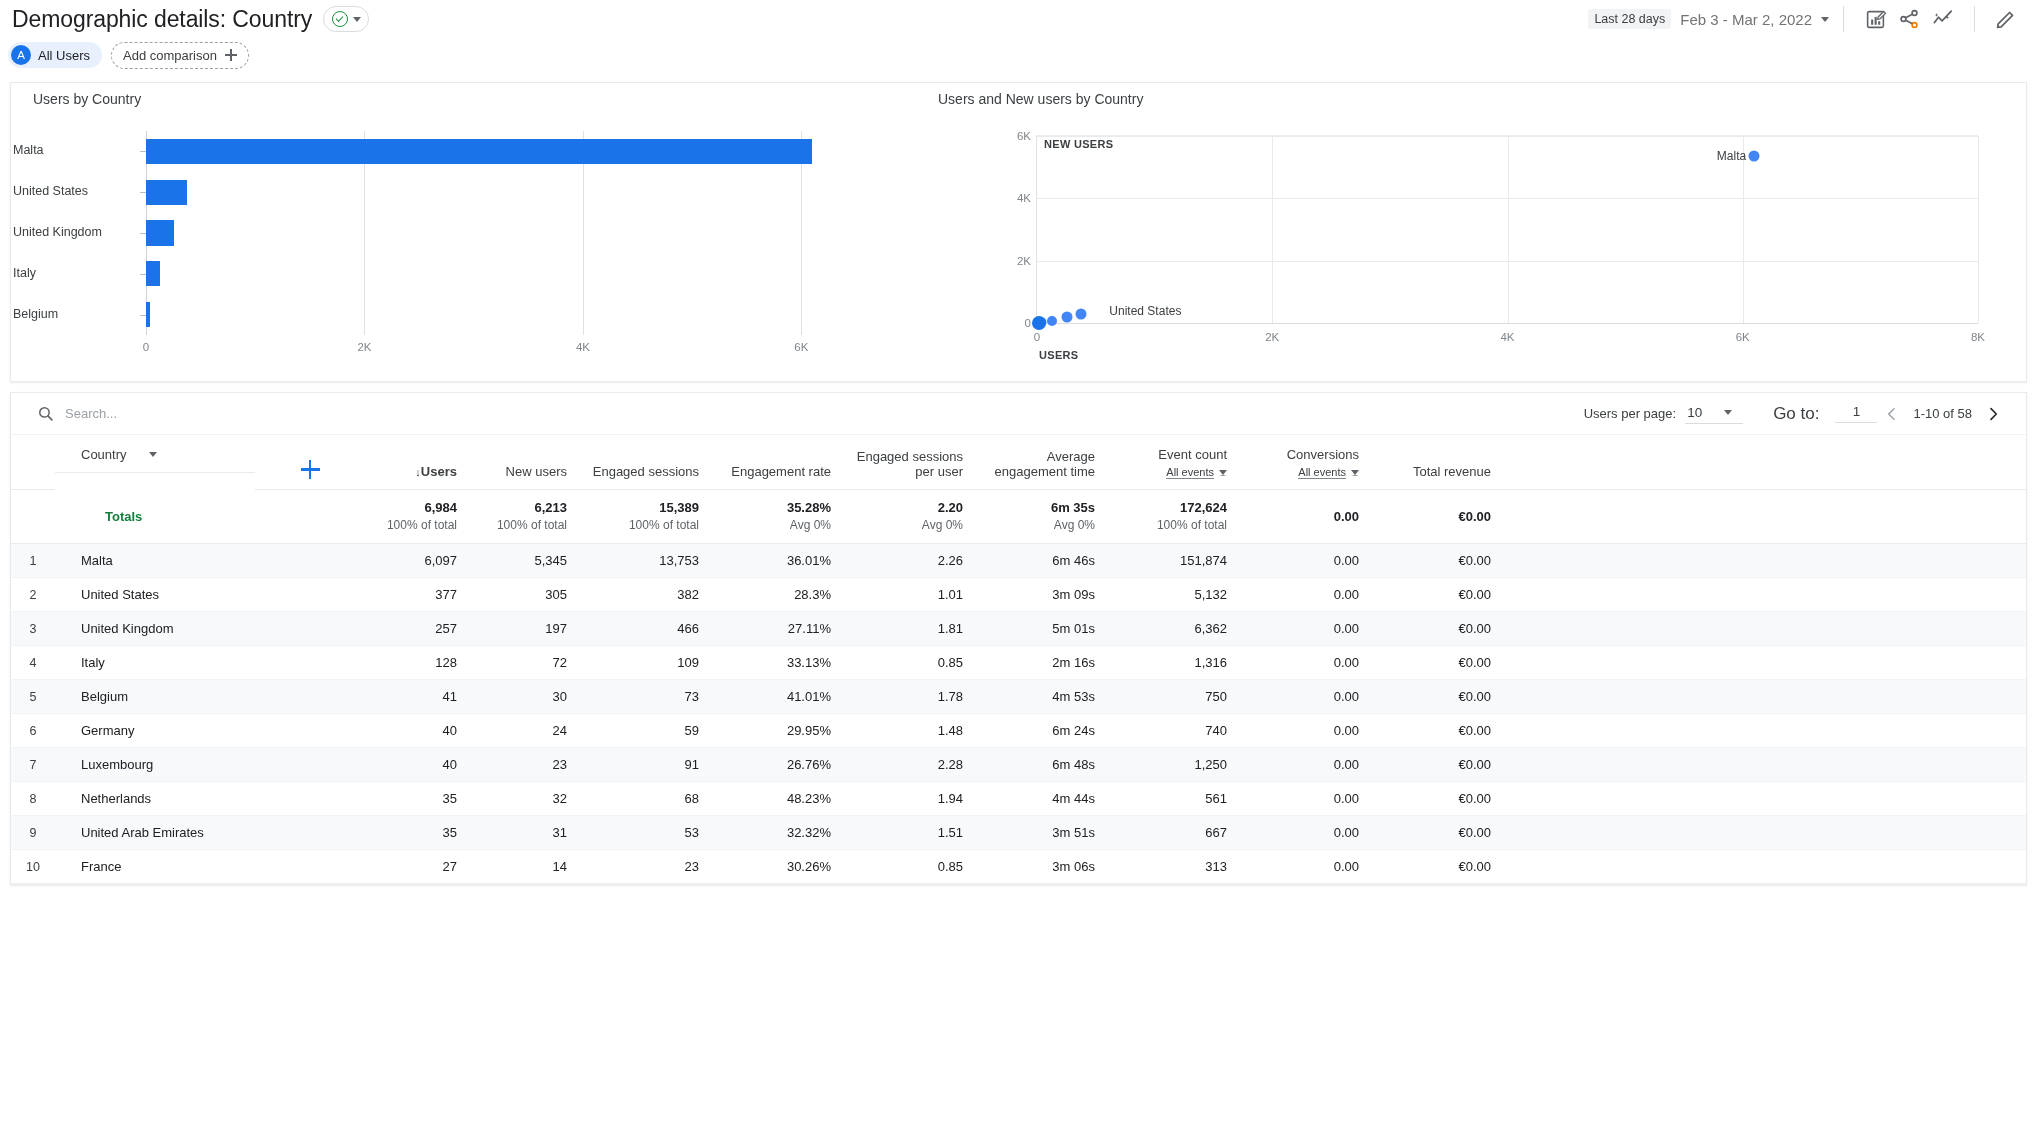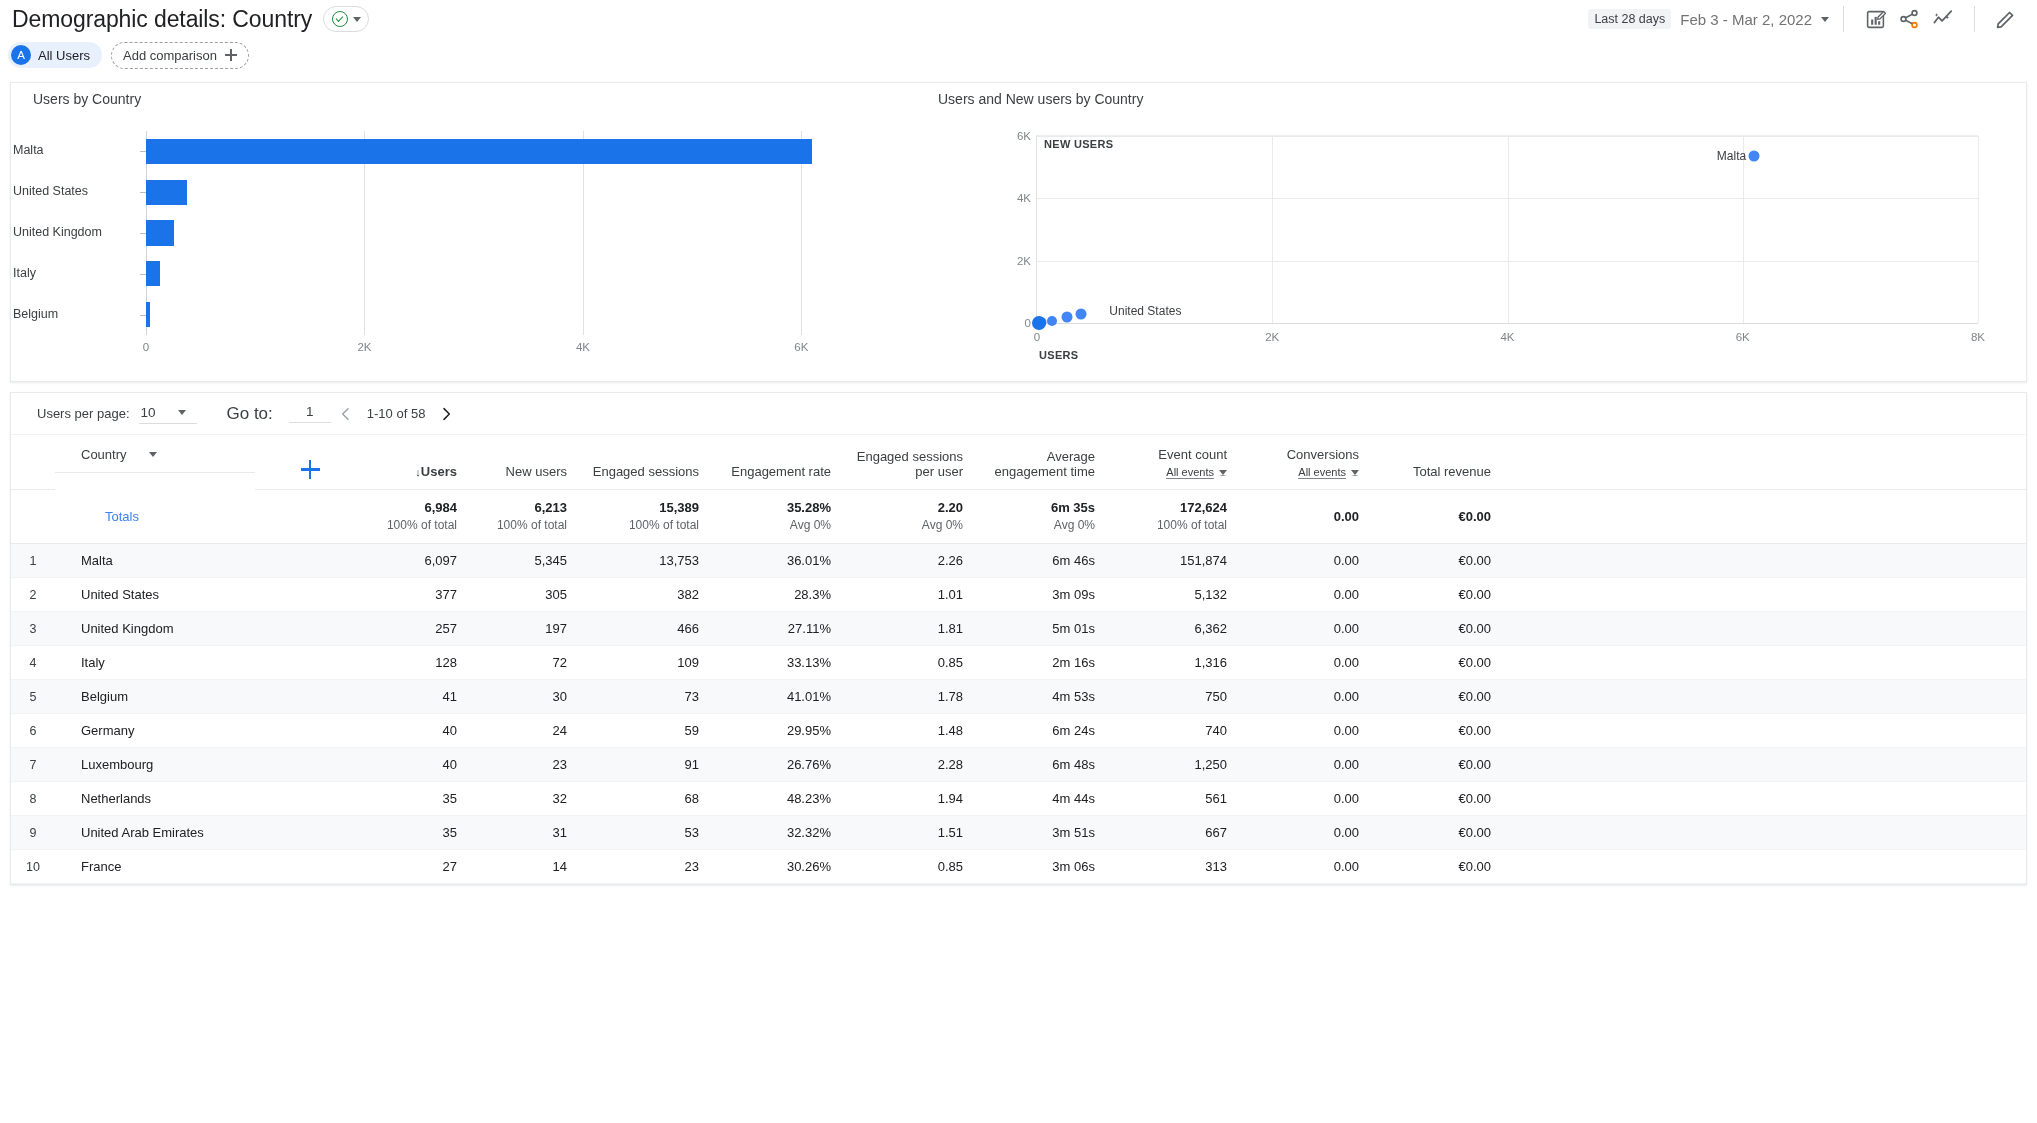--- a/index.html
+++ b/index.html
@@ -269,21 +269,21 @@
 
   tbody td { padding: 9px 0; border-bottom: 1px solid #f1f3f4; }
   .td-rank { text-align: center; color: #3c4043; font-size: 12.5px; }
   .td-dim  { padding-left: 26px !important; }
   .td-num  { text-align: right; padding-right: 18px !important; }
   tr.alt td { background: #f8f9fa; }
   .totals-row td {
     padding: 10px 0 11px 0; font-weight: 700;
     border-bottom: 1px solid #e8eaed; background: #fff;
   }
-  .totals-row .td-dim { font-weight: 400; color: #3b82f6; padding-left: 50px !important; }
+  .totals-row .td-dim { font-weight: 700; color: #15803d; padding-left: 50px !important; }
   .tot-sub {
     display: block; font-weight: 400; font-size: 12px;
     color: #5f6368; margin-top: 3px;
   }
 </style>
 </head>
 <body>
 
 <div class="header">
   <div class="page-title">Demographic details: Country</div>
@@ -431,20 +431,27 @@
             <div class="dot" style="left: 0.5125%; bottom: 0.5%; width: 9px; height: 9px;"></div>
             <div class="dot big" style="left: 0.25%; bottom: 0.233333%; width: 14px; height: 14px;"></div>
           </div>
       </div>
     </div>
   </div>
 
   <div class="card table-card">
 
     <div class="table-top">
+      <div class="search-wrap">
+        <svg width="17" height="17" viewBox="0 0 24 24">
+          <circle cx="10.5" cy="10.5" r="6.6" fill="none" stroke="#5f6368" stroke-width="2.1"></circle>
+          <line x1="15.4" y1="15.4" x2="21" y2="21" stroke="#5f6368" stroke-width="2.3" stroke-linecap="round"></line>
+        </svg>
+        <input class="search-input" type="text" placeholder="Search..." style="">
+      </div>
 
       <div class="pager">
         <span class="pager-label">Users per page:</span>
         <div class="rows-select">
           <span>10</span>
           <span class="caret"></span>
         </div>
         <span class="goto-label">Go to:</span>
         <div class="goto-box">1</div>
         <div class="chev">

